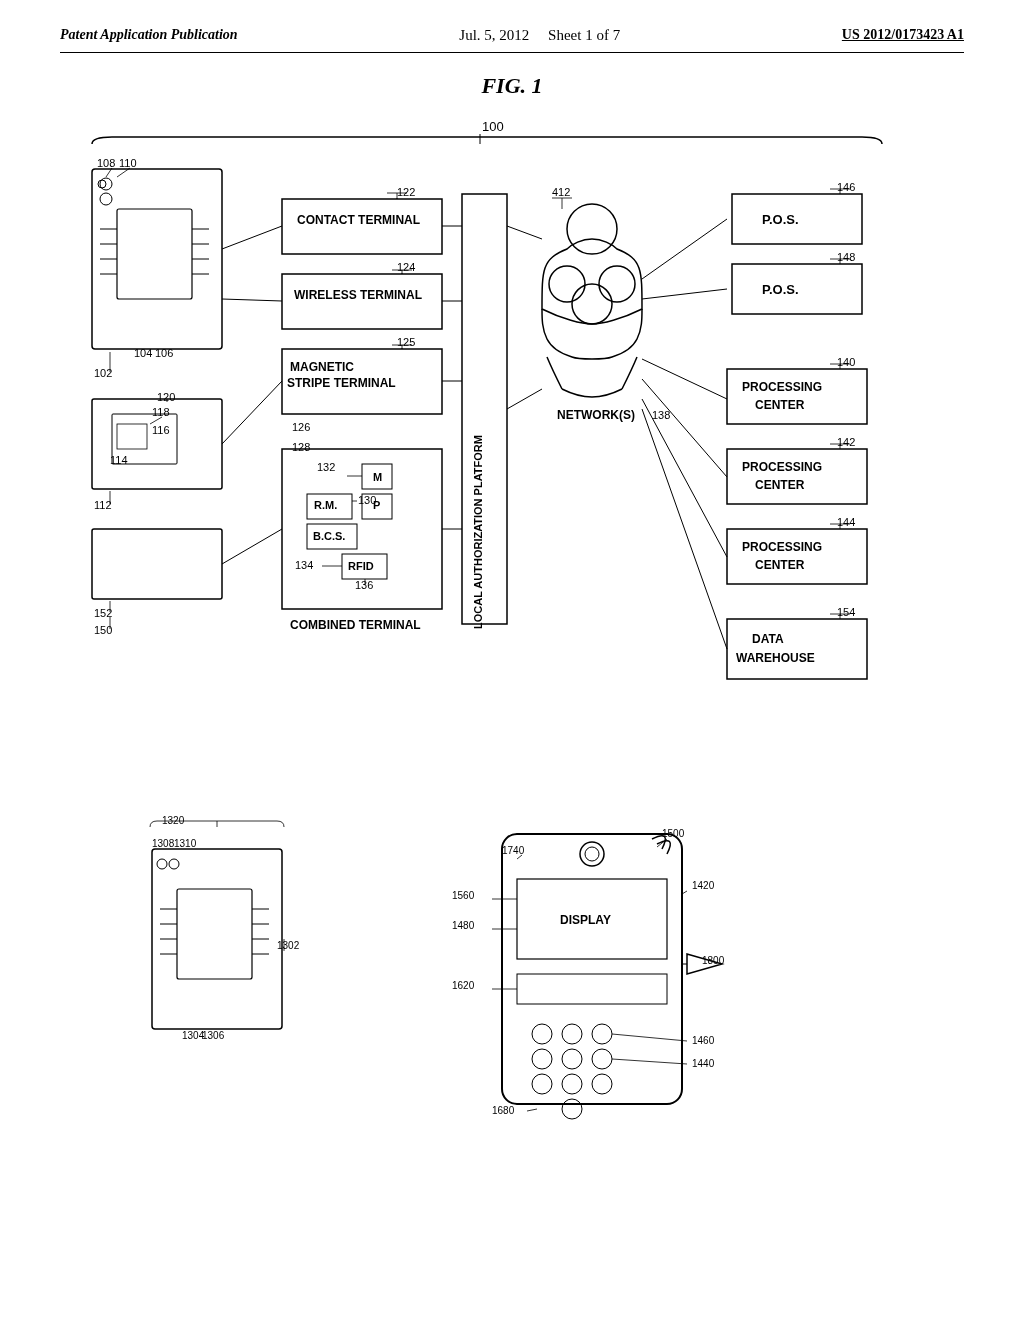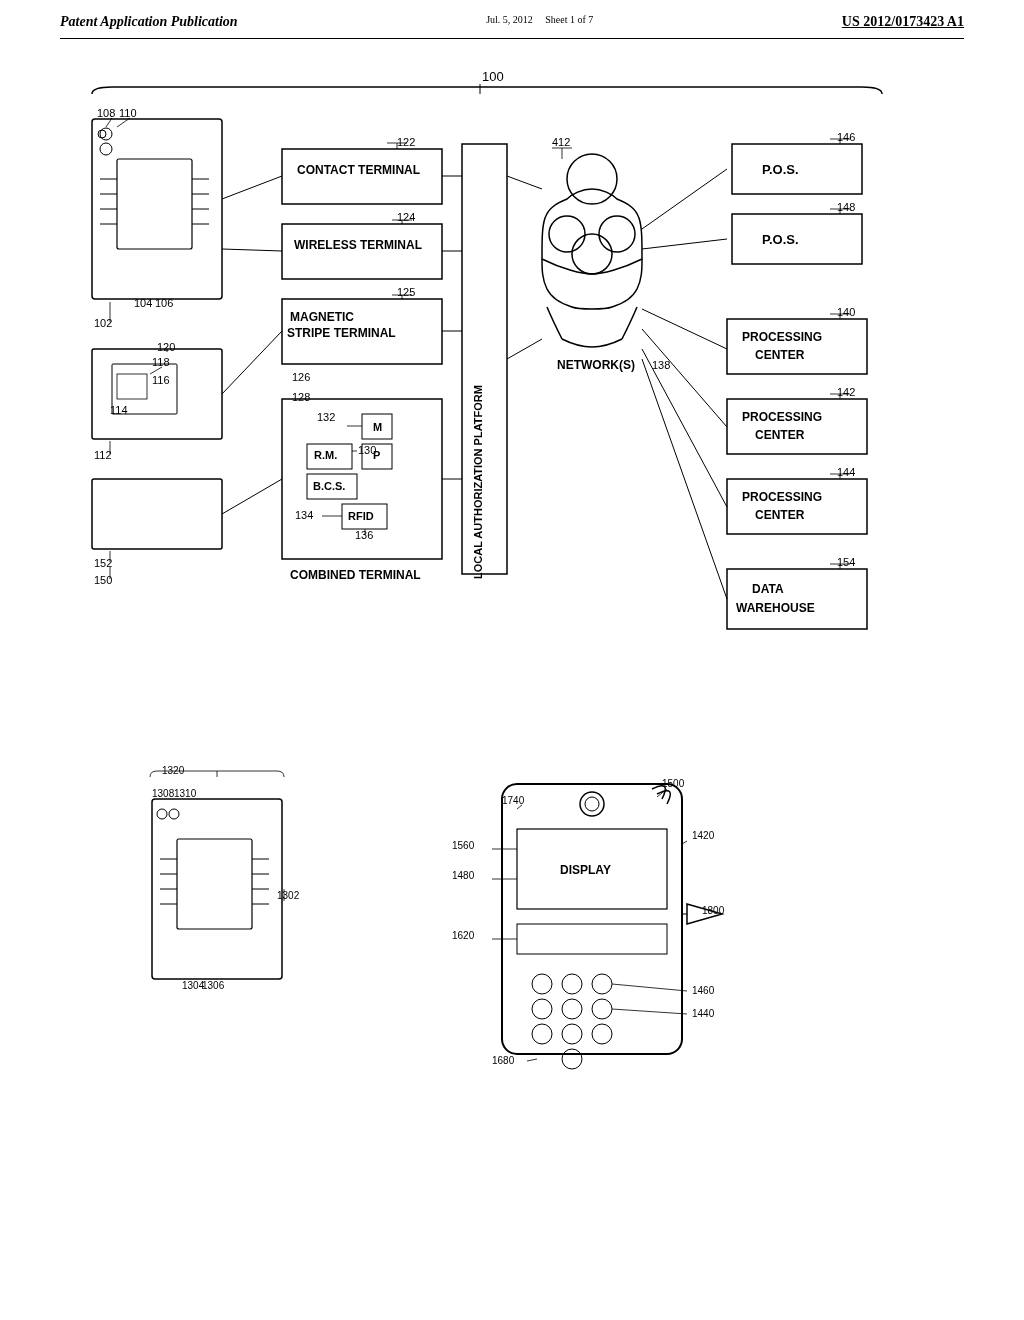--- a/index.html
+++ b/index.html
@@ -10,39 +10,39 @@
       min-height: 1320px;
       position: relative;
       overflow: hidden;
     }
 
     .page {
       width: 1024px;
       min-height: 1320px;
       background: #fff;
       position: relative;
-      padding: 14px 60px;
+      padding: 27px 60px;
     }
 
     
     .header {
       display: flex;
       justify-content: space-between;
       align-items: flex-start;
       border-bottom: 1px solid #000;
       padding-bottom: 8px;
       margin-bottom: 20px;
     }
     .header-left {
       font-size: 14px;
       font-weight: bold;
       font-style: italic;
     }
     .header-center {
-      font-size: 10px;
+      font-size: 15px;
       text-align: center;
     }
     .header-right {
       font-size: 14px;
       font-weight: bold;
       text-decoration: underline;
     }
 
     
     .fig-title {
@@ -89,20 +89,21 @@
 
   <div class="header">
     <div class="header-left">Patent Application Publication</div>
     <div class="header-center">
       <span>Jul. 5, 2012</span>&nbsp;&nbsp;&nbsp;&nbsp;
       <span>Sheet 1 of 7</span>
     </div>
     <div class="header-right">US 2012/0173423 A1</div>
   </div>
 
+  <div class="fig-title">FIG.  1</div>
 
   <div class="diagram-area">
     <div class="diagram-container">
       <svg viewBox="0 0 900 680" xmlns="http://www.w3.org/2000/svg">
 
         <text x="420" y="22" font-size="13" font-family="Arial, sans-serif">100</text>
         <line x1="418" y1="25" x2="418" y2="35" stroke="#000" stroke-width="1"></line>
 
         <path d="M 30,35 Q 30,28 50,28 L 800,28 Q 820,28 820,35" fill="none" stroke="#000" stroke-width="1.5"></path>
 

